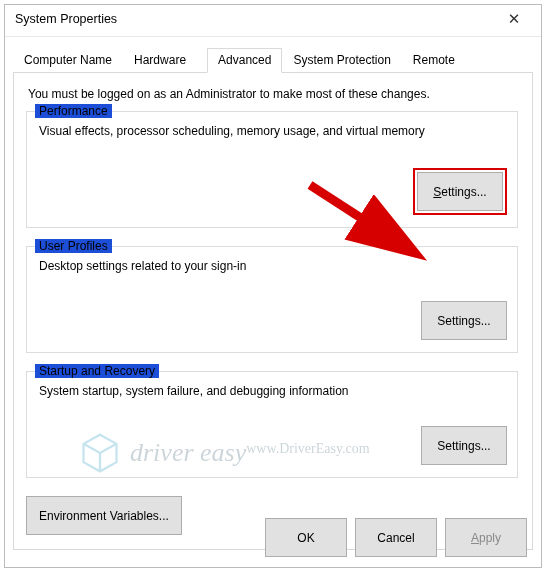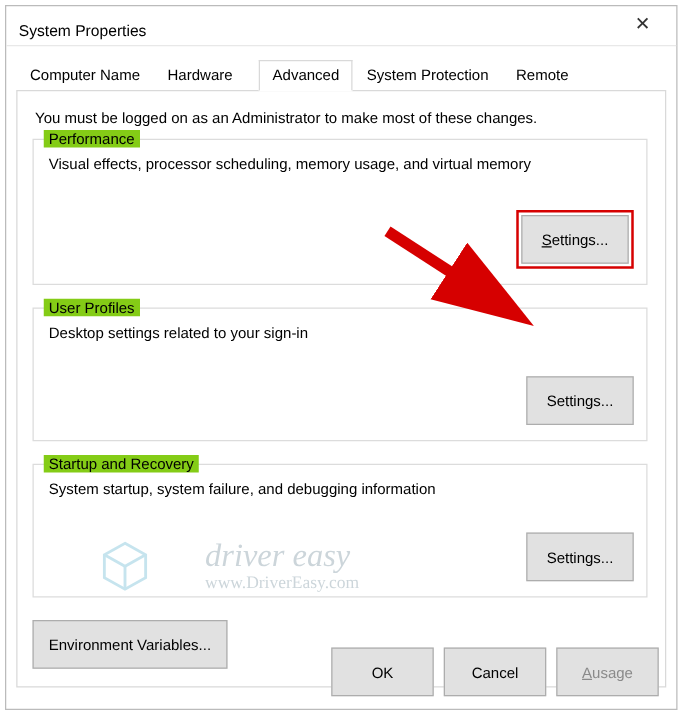--- a/index.html
+++ b/index.html
@@ -17,21 +17,21 @@
   .window {
     position: absolute;
     left: 4px; top: 4px;
     width: 538px; height: 564px;
     border: 1px solid #bbb;
     background: #fff;
   }
   .titlebar {
     height: 32px;
     display: flex;
-    align-items: flex-end;
+    align-items: center;
     justify-content: space-between;
     padding: 0 6px 4px 10px;
     border-bottom: 1px solid #e8e8e8;
   }
   .titlebar .title { font-size: 12.5px; color: #000; }
   .close-btn {
     width: 42px; height: 26px;
     display: flex; align-items: center; justify-content: center;
     font-size: 15px; color: #333;
     cursor: pointer;
@@ -70,21 +70,21 @@
 
   .group {
     border: 1px solid #dcdcdc;
     position: relative;
     margin: 10px 0 18px 0;
     padding: 10px 10px 12px 10px;
   }
   .group-legend {
     position: absolute;
     top: -8px; left: 8px;
-    background: #84cc16;
+    background: #1d4ed8;
     padding: 0 4px;
     font-size: 12px;
   }
   .group-desc { font-size: 12px; margin: 2px 0 8px 2px; }
   .group-btnrow {
     display: flex;
     justify-content: flex-end;
     margin-top: 28px;
   }
   .group.perf .group-btnrow { margin-top: 30px; }
@@ -128,21 +128,21 @@
   .watermark {
     position: absolute;
     left: 64px; bottom: 74px;
     display: flex;
     align-items: center;
     gap: 8px;
     opacity: 0.28;
     pointer-events: none;
   }
   .watermark svg { width: 44px; height: 44px; }
-  .wm-text { display: flex; flex-direction: column; line-height: 1; margin-left: 34px; }
+  .wm-text { display: flex; flex-direction: row; line-height: 1; }
   .wm-text .l1 { font-size: 26px; font-style: italic; font-family: Georgia, 'Times New Roman', serif; color: #4a6b7c; }
   .wm-text .l2 { font-size: 14px; color: #4a6b7c; font-family: Georgia, serif; margin-top: 2px; }
 
   
   .arrow {
     position: absolute;
     left: 290px; top: 106px;
     width: 140px; height: 90px;
     pointer-events: none;
   }
@@ -222,15 +222,15 @@
         </defs>
         <line x1="6" y1="6" x2="108" y2="72" stroke="#d60000" stroke-width="9" marker-end="url(#ah)"></line>
       </svg>
 
     </div>
   </div>
 
   <div class="dialog-buttons">
     <button class="wbtn">OK</button>
     <button class="wbtn">Cancel</button>
-    <button class="wbtn disabled"><span class="underline-s">A</span><span>usage</span></button>
+    <button class="wbtn disabled"><span class="underline-s">A</span><span>pply</span></button>
   </div>
 </div>
 
 </body></html>

